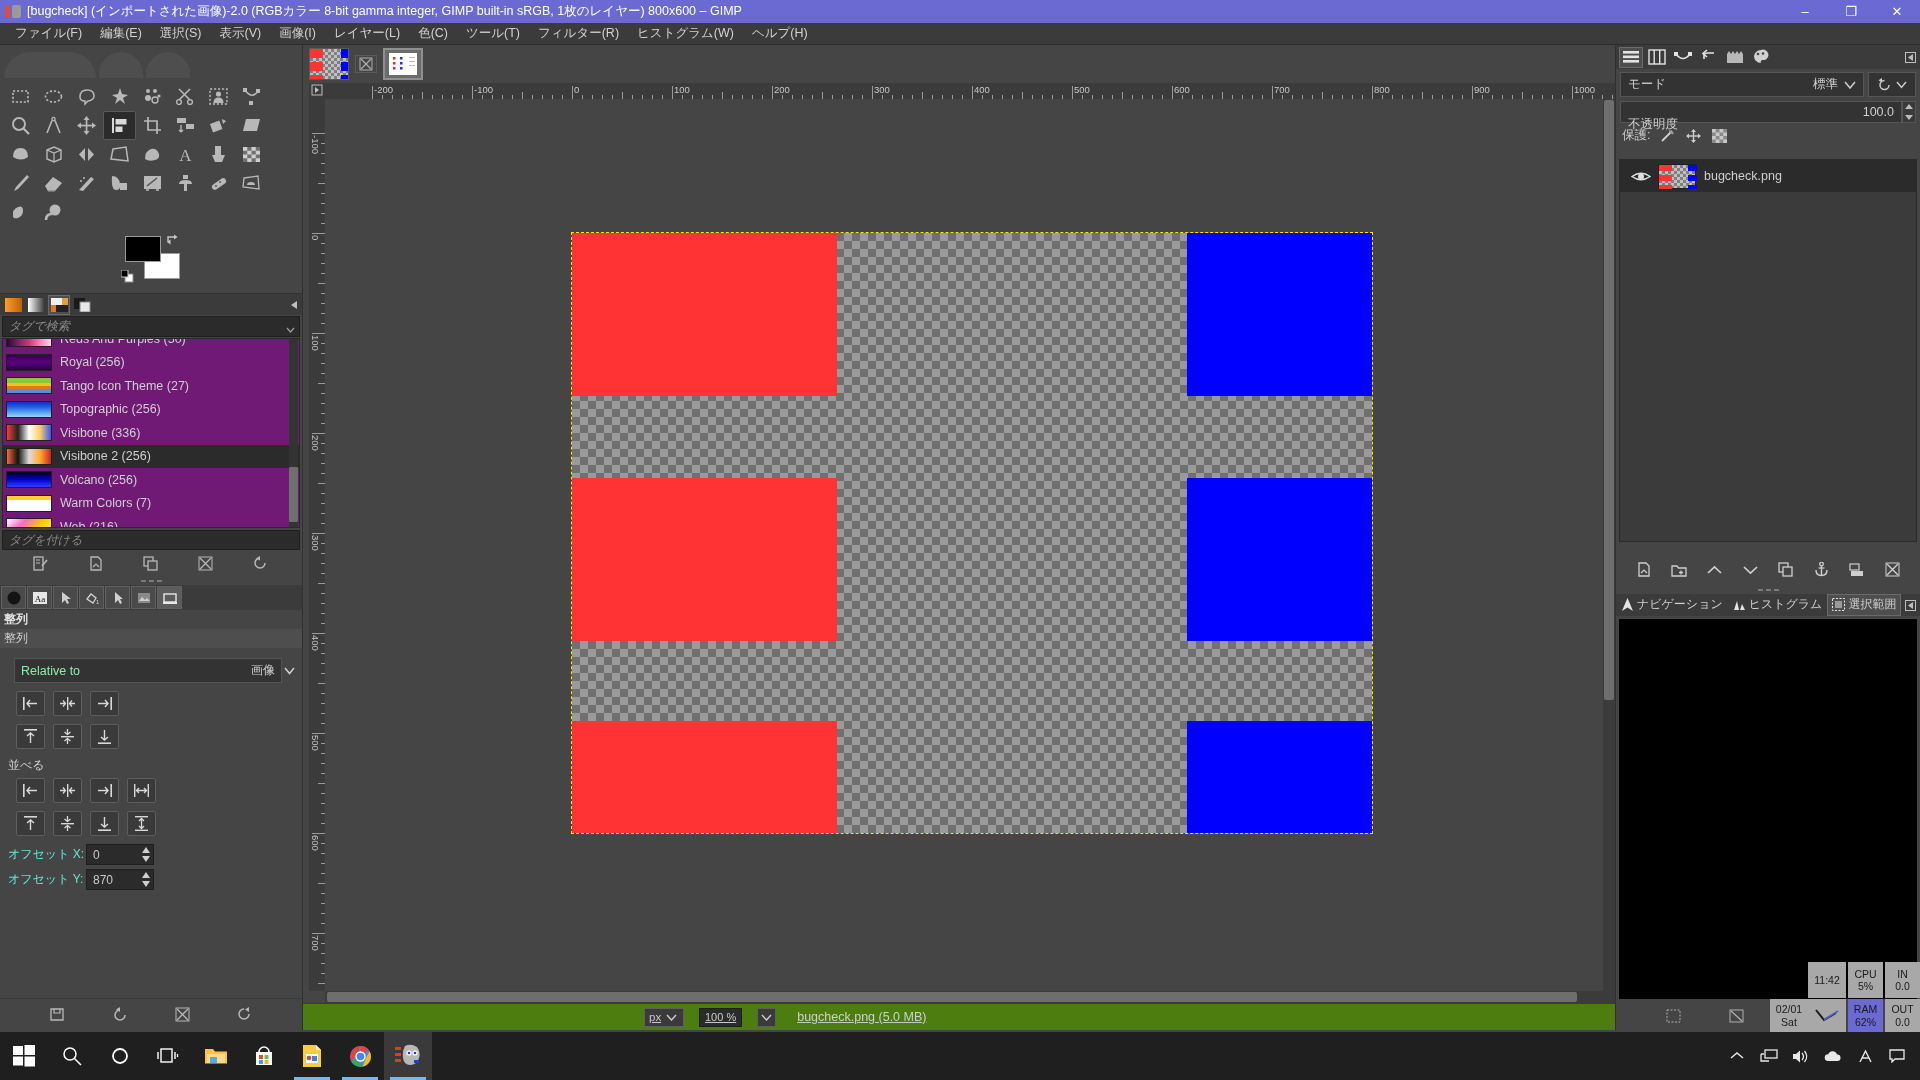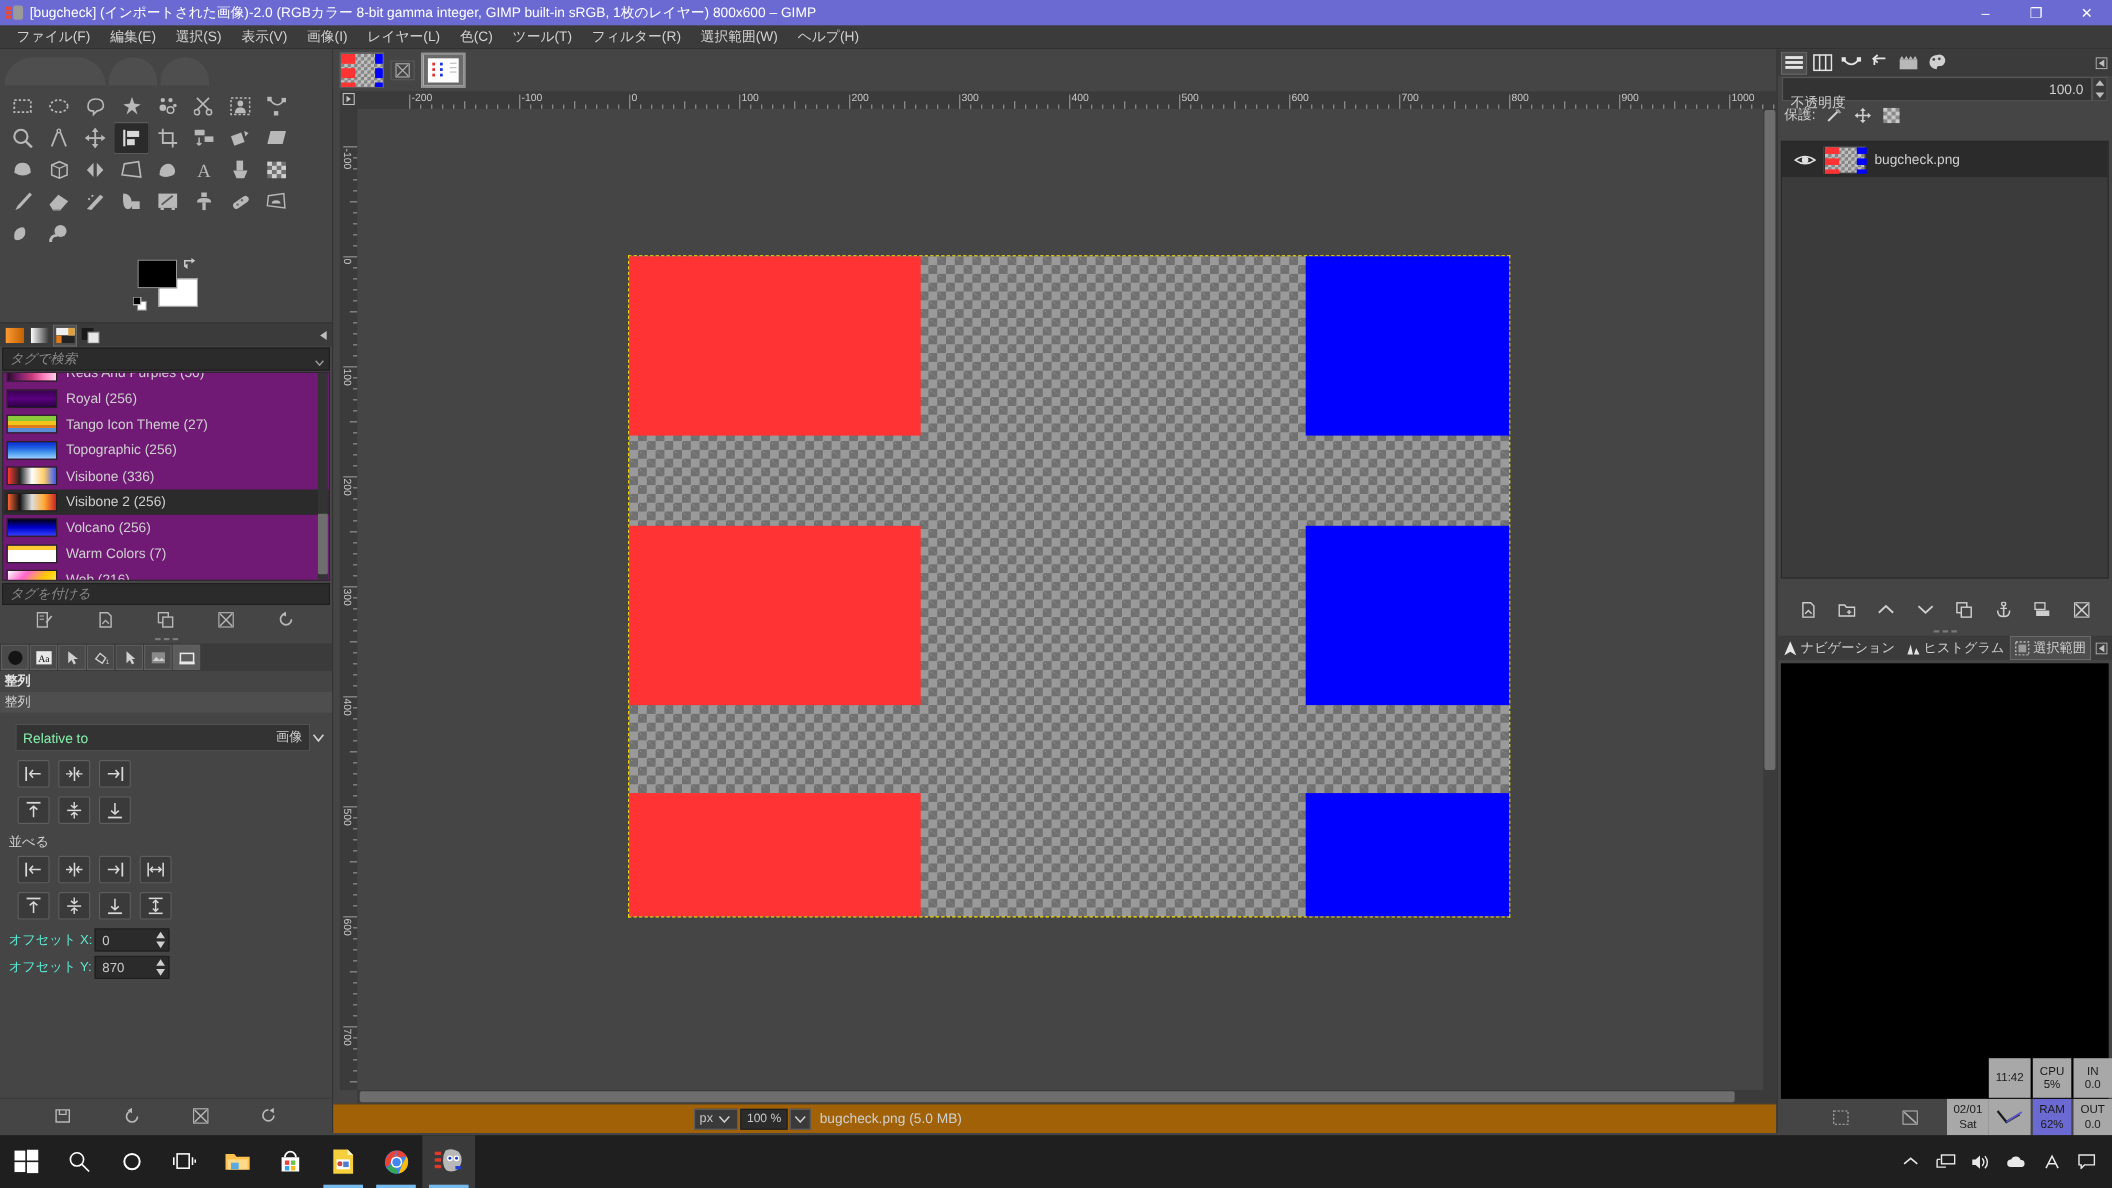--- a/index.html
+++ b/index.html
@@ -147,22 +147,22 @@
     background-position:0 0, 8px 8px;
     background-color:#9a9a9a;
     outline:1px dashed #ffe400;
   }
   .blk { position:absolute; }
   .scrollh { height:12px; background:#3b3b3b; margin:0 0 0 16px; position:relative; }
   .scrollh .th { position:absolute; left:1px; top:1px; height:10px; background:#6e6e6e; border-radius:2px; }
   .scrollv { width:12px; background:#3b3b3b; position:relative; }
   .scrollv .th { position:absolute; left:1px; top:1px; width:10px; background:#6e6e6e; border-radius:2px; }
 
-  .statusbar { height:27px; background:#a16207; display:flex; align-items:center;
-               padding-left:6px; gap:2px; border-top:1px solid #3a3a3a; }
+  .statusbar { height:27px; background:#4d7c0f; display:flex; align-items:center;
+               padding-left:6px; gap:15px; border-top:1px solid #3a3a3a;text-decoration:underline; }
   .unitsel { height:19px; min-width:40px; background:#3a3a3a; border:1px solid #5e5e5e;
              display:flex; align-items:center; padding:0 4px; gap:5px; font-size:11.5px; }
   .zoomfld { height:19px; background:#2b2b2b; border:1px solid #1f1f1f; display:flex;
              align-items:center; padding:0 5px; font-size:11px; color:#c9c9c9; }
   .zoomarrow { height:19px; width:19px; background:#3a3a3a; border:1px solid #5e5e5e;
                display:flex; align-items:center; justify-content:center; }
   .statustext { font-size:12.5px; color:#cfcfcf; margin-left:6px; }
 
   
   .rtabs { height:24px; background:#3b3b3b; display:flex; align-items:center;
@@ -250,21 +250,21 @@
   <div class="menubar">
     <div class="menuitem">ファイル(F)</div>
     <div class="menuitem">編集(E)</div>
     <div class="menuitem">選択(S)</div>
     <div class="menuitem">表示(V)</div>
     <div class="menuitem">画像(I)</div>
     <div class="menuitem">レイヤー(L)</div>
     <div class="menuitem">色(C)</div>
     <div class="menuitem">ツール(T)</div>
     <div class="menuitem">フィルター(R)</div>
-    <div class="menuitem">選択範囲(W)</div>
+    <div class="menuitem">ヒストグラム(W)</div>
     <div class="menuitem">ヘルプ(H)</div>
   </div>
 
   <div class="body3">
 
     <div class="colL">
 
       <div class="tbx-head">
         <div class="wave"></div>
           <div class="dot"></div>
@@ -1235,20 +1235,40 @@
             </svg>
         </div>
         <div style="position:absolute;right:4px;top:6px;">
           <svg width="11" height="11">
               <rect x="0.5" y="0.5" width="10" height="10" fill="none" stroke="#bdbdbd"></rect>
               <path d="M8 2 L8 9 L3 5.5 Z" fill="#bdbdbd"></path>
             </svg>
         </div>
       </div>
 
+      <div class="moderow">
+        <div class="modesel">
+          <span class="l">モード</span>
+          <span class="r">
+            <span>標準</span>
+            <svg width="12" height="8">
+                <path d="M1 1 L6 7 L11 1" stroke="#cfcfcf" fill="none" stroke-width="1.5"></path>
+              </svg>
+          </span>
+        </div>
+        <div class="modebtn">
+          <svg width="14" height="13">
+              <path d="M11 7 A4.5 4.5 0 1 1 6.5 2.5" stroke="#cfcfcf" fill="none" stroke-width="1.4"></path>
+              <path d="M4 0 L4 4.5 L0.5 2.3 Z" fill="#cfcfcf"></path>
+            </svg>
+          <svg width="11" height="8">
+              <path d="M1 1 L5.5 6.5 L10 1" stroke="#cfcfcf" fill="none" stroke-width="1.4"></path>
+            </svg>
+        </div>
+      </div>
 
       <div class="opacrow">
         <div class="opacbar">
           <span class="l">不透明度</span>
           <span class="r">100.0</span>
         </div>
         <div class="opacspin">
           <svg width="10" height="8">
               <path d="M5 2 L9 7 L1 7 Z" fill="#bdbdbd"></path>
             </svg>

